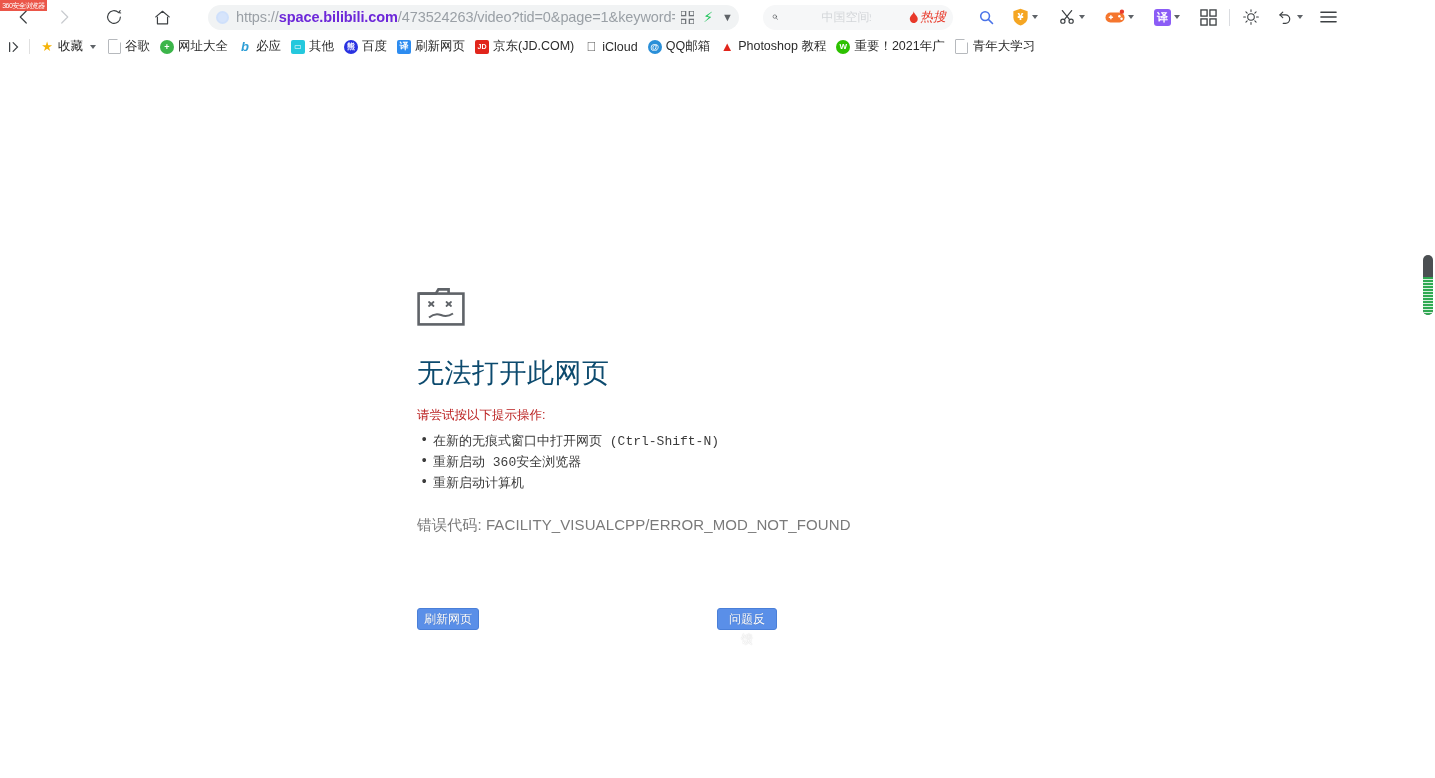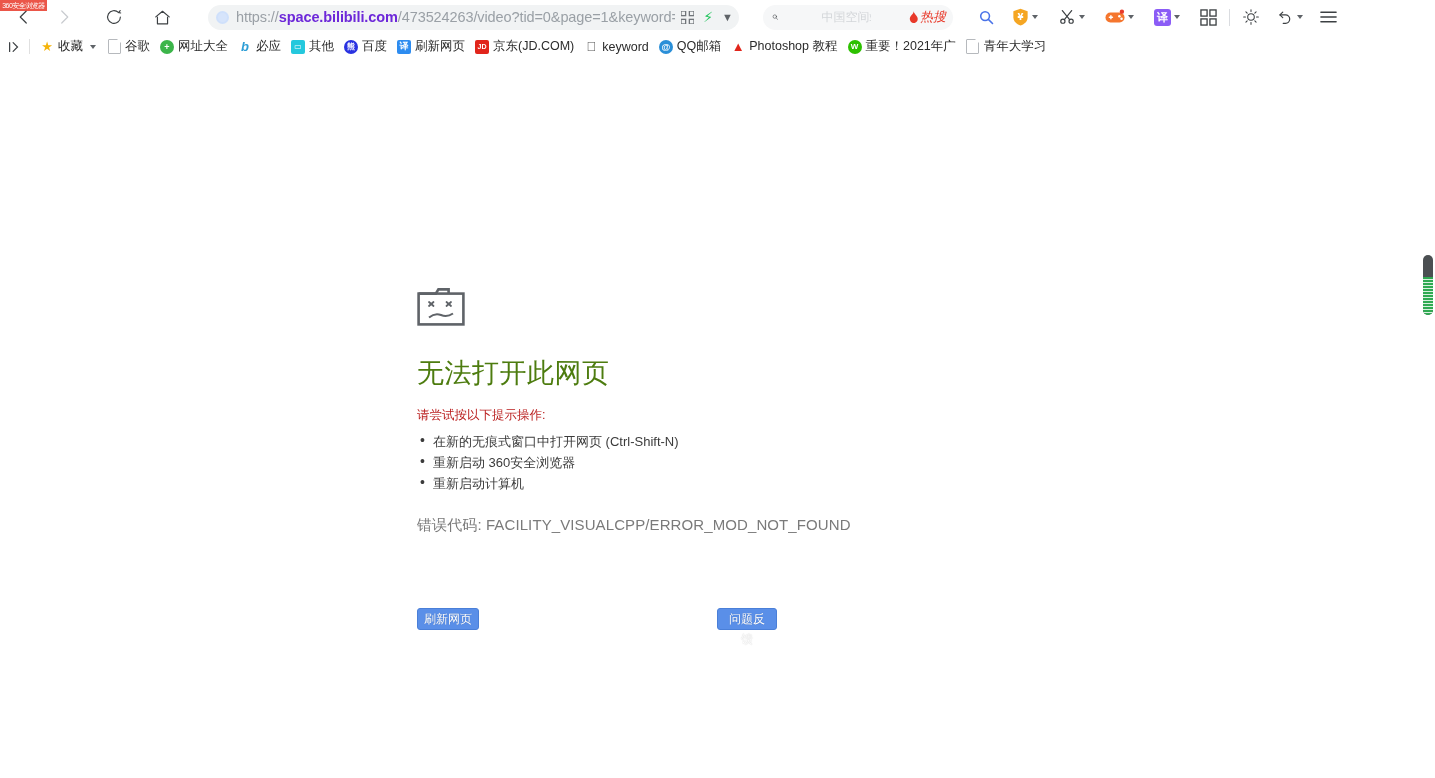--- a/index.html
+++ b/index.html
@@ -216,34 +216,35 @@
   }
   .error-wrap {
     position: absolute;
     left: 417px;
     top: 225px;
     width: 700px;
   }
   .sad-folder { margin-bottom: 25px; }
   .err-title {
     font-size: 27px;
-    color: #4d7c0f;
+    color: #0c4a6e;
     font-weight: 400;
     margin: 0 0 16px 0;
     letter-spacing: 0.5px;
   }
   .err-sub {
     font-size: 12.5px;
     color: #b91c1c;
     margin: 0 0 7px 0;
   }
   .err-list {
     margin: 0 0 12px 0;
     padding: 0;
     list-style: none;
+    font-family: Liberation Mono, monospace;
   }
   .err-list li {
     font-size: 13px;
     color: #3b3b3b;
     line-height: 21px;
     padding-left: 16px;
     position: relative;
   }
   .err-list li:before {
     content: "•";
@@ -515,21 +516,21 @@
     <span>刷新网页</span>
   </div>
 
   <div class="bm">
     <span class="bm-sq" style="background:#e1251b;font-size:7px;">JD</span>
     <span>京东(JD.COM)</span>
   </div>
 
   <div class="bm">
     <span class="bm-ico" style="color:#555;font-size:13px;"></span>
-    <span>keyword</span>
+    <span>iCloud</span>
   </div>
 
   <div class="bm">
     <span class="bm-circ" style="background:#2a8fd8;font-size:9px;">@</span>
     <span>QQ邮箱</span>
   </div>
 
   <div class="bm">
     <span class="bm-ico" style="color:#e1251b;font-size:13px;font-weight:700;">▲</span>
     <span>Photoshop 教程</span>

